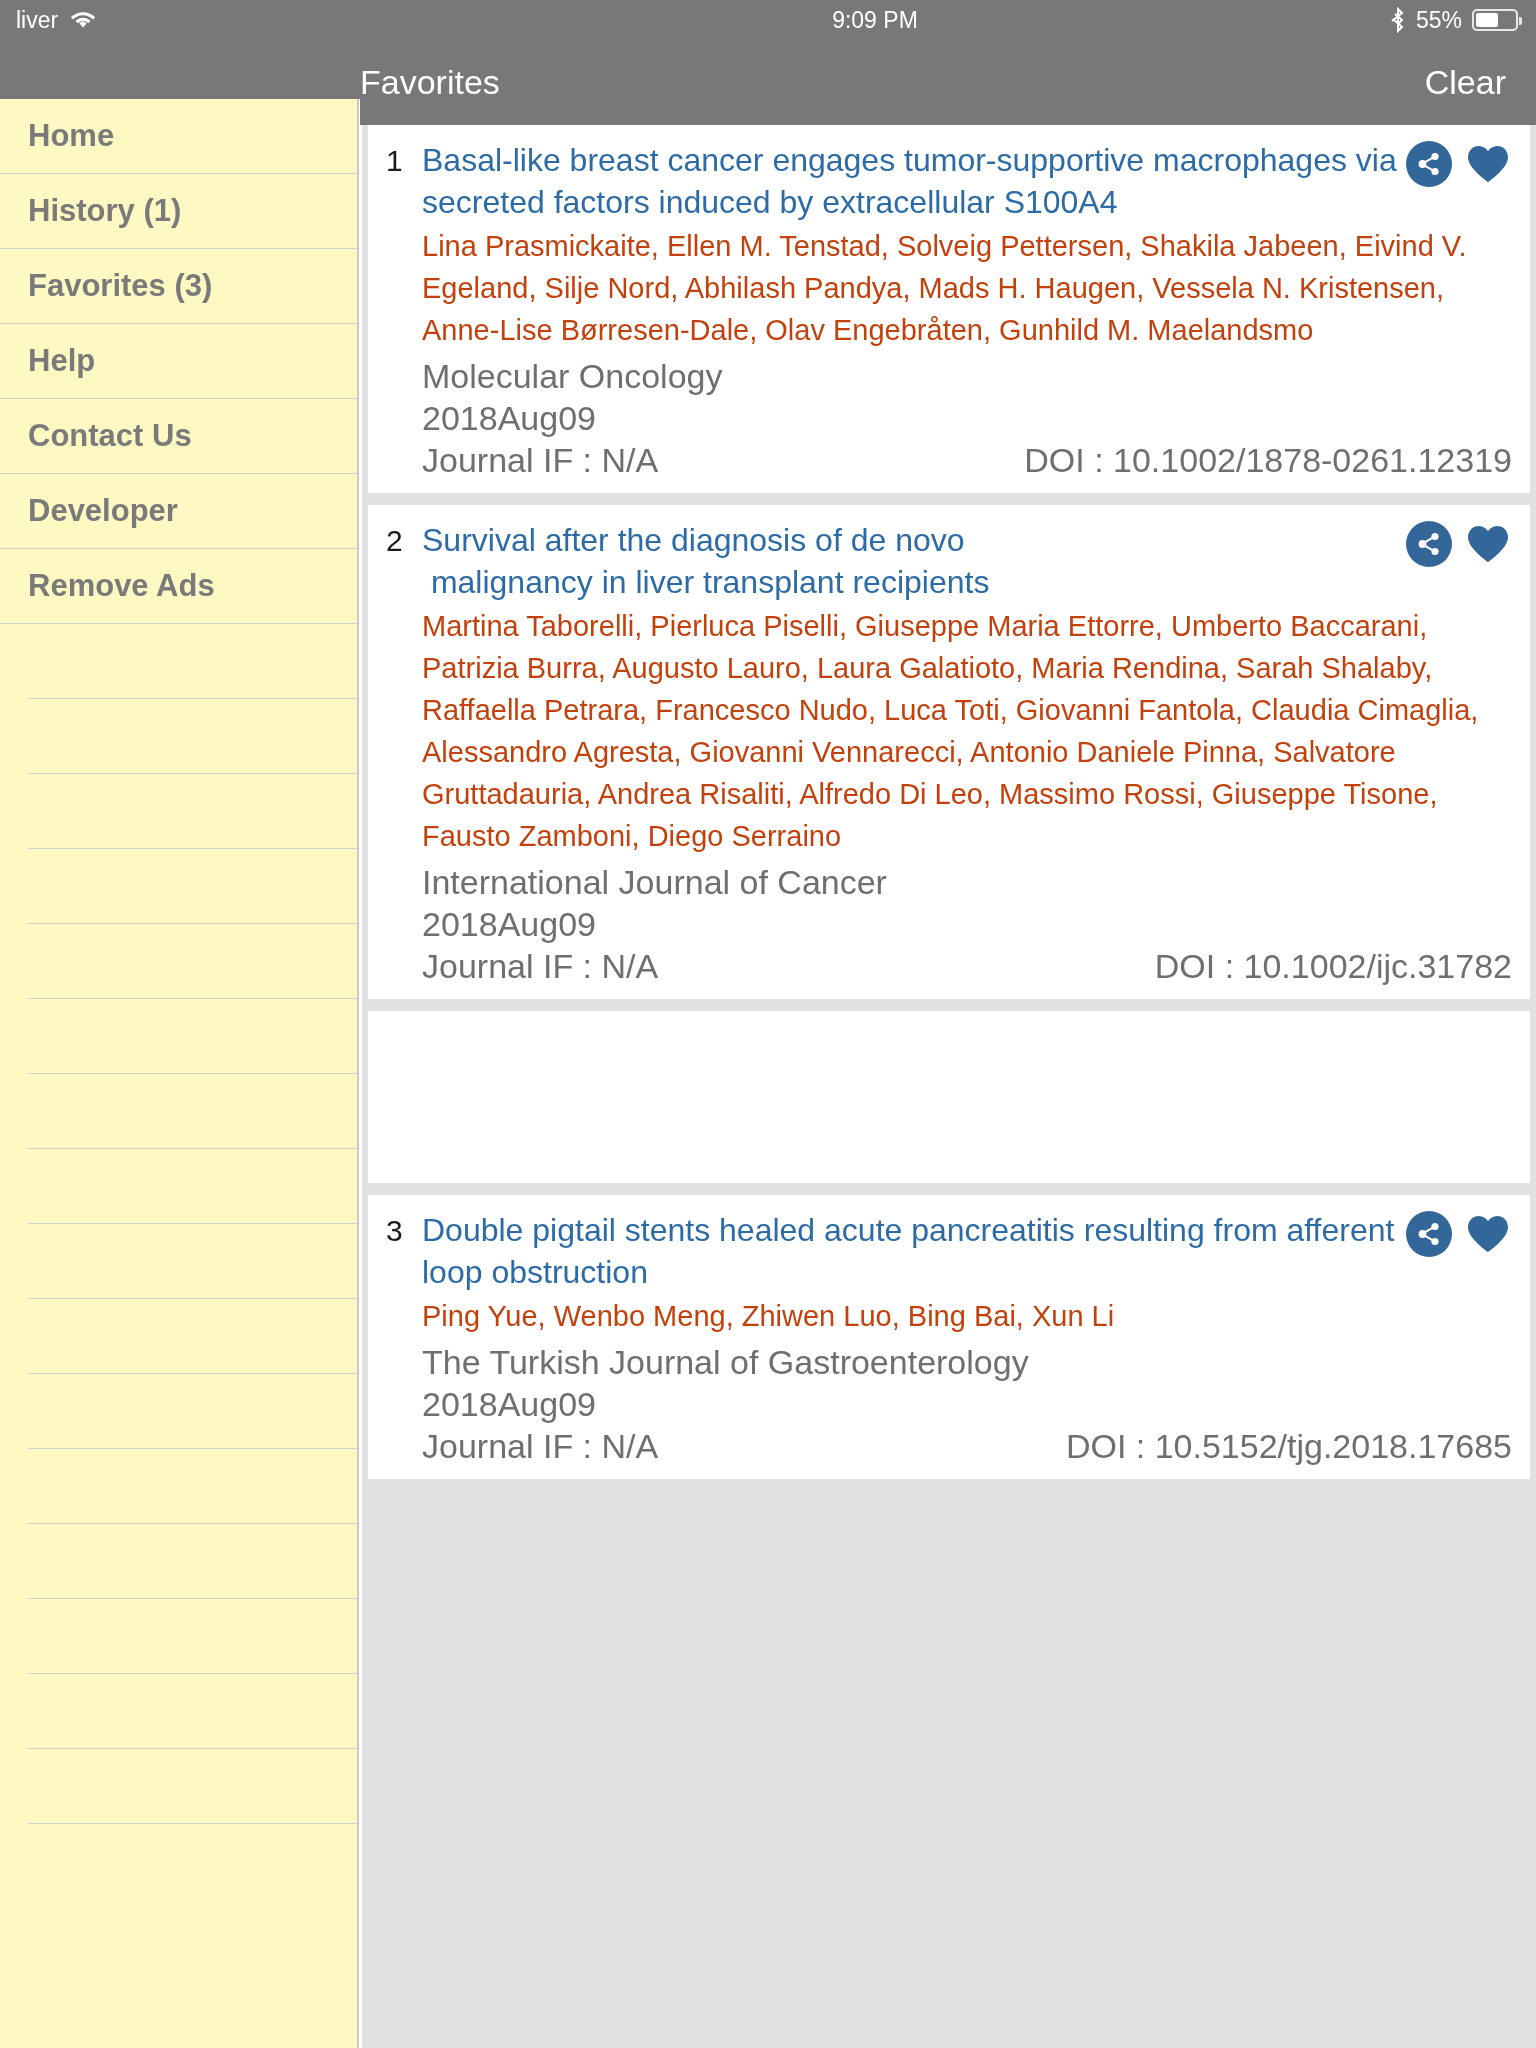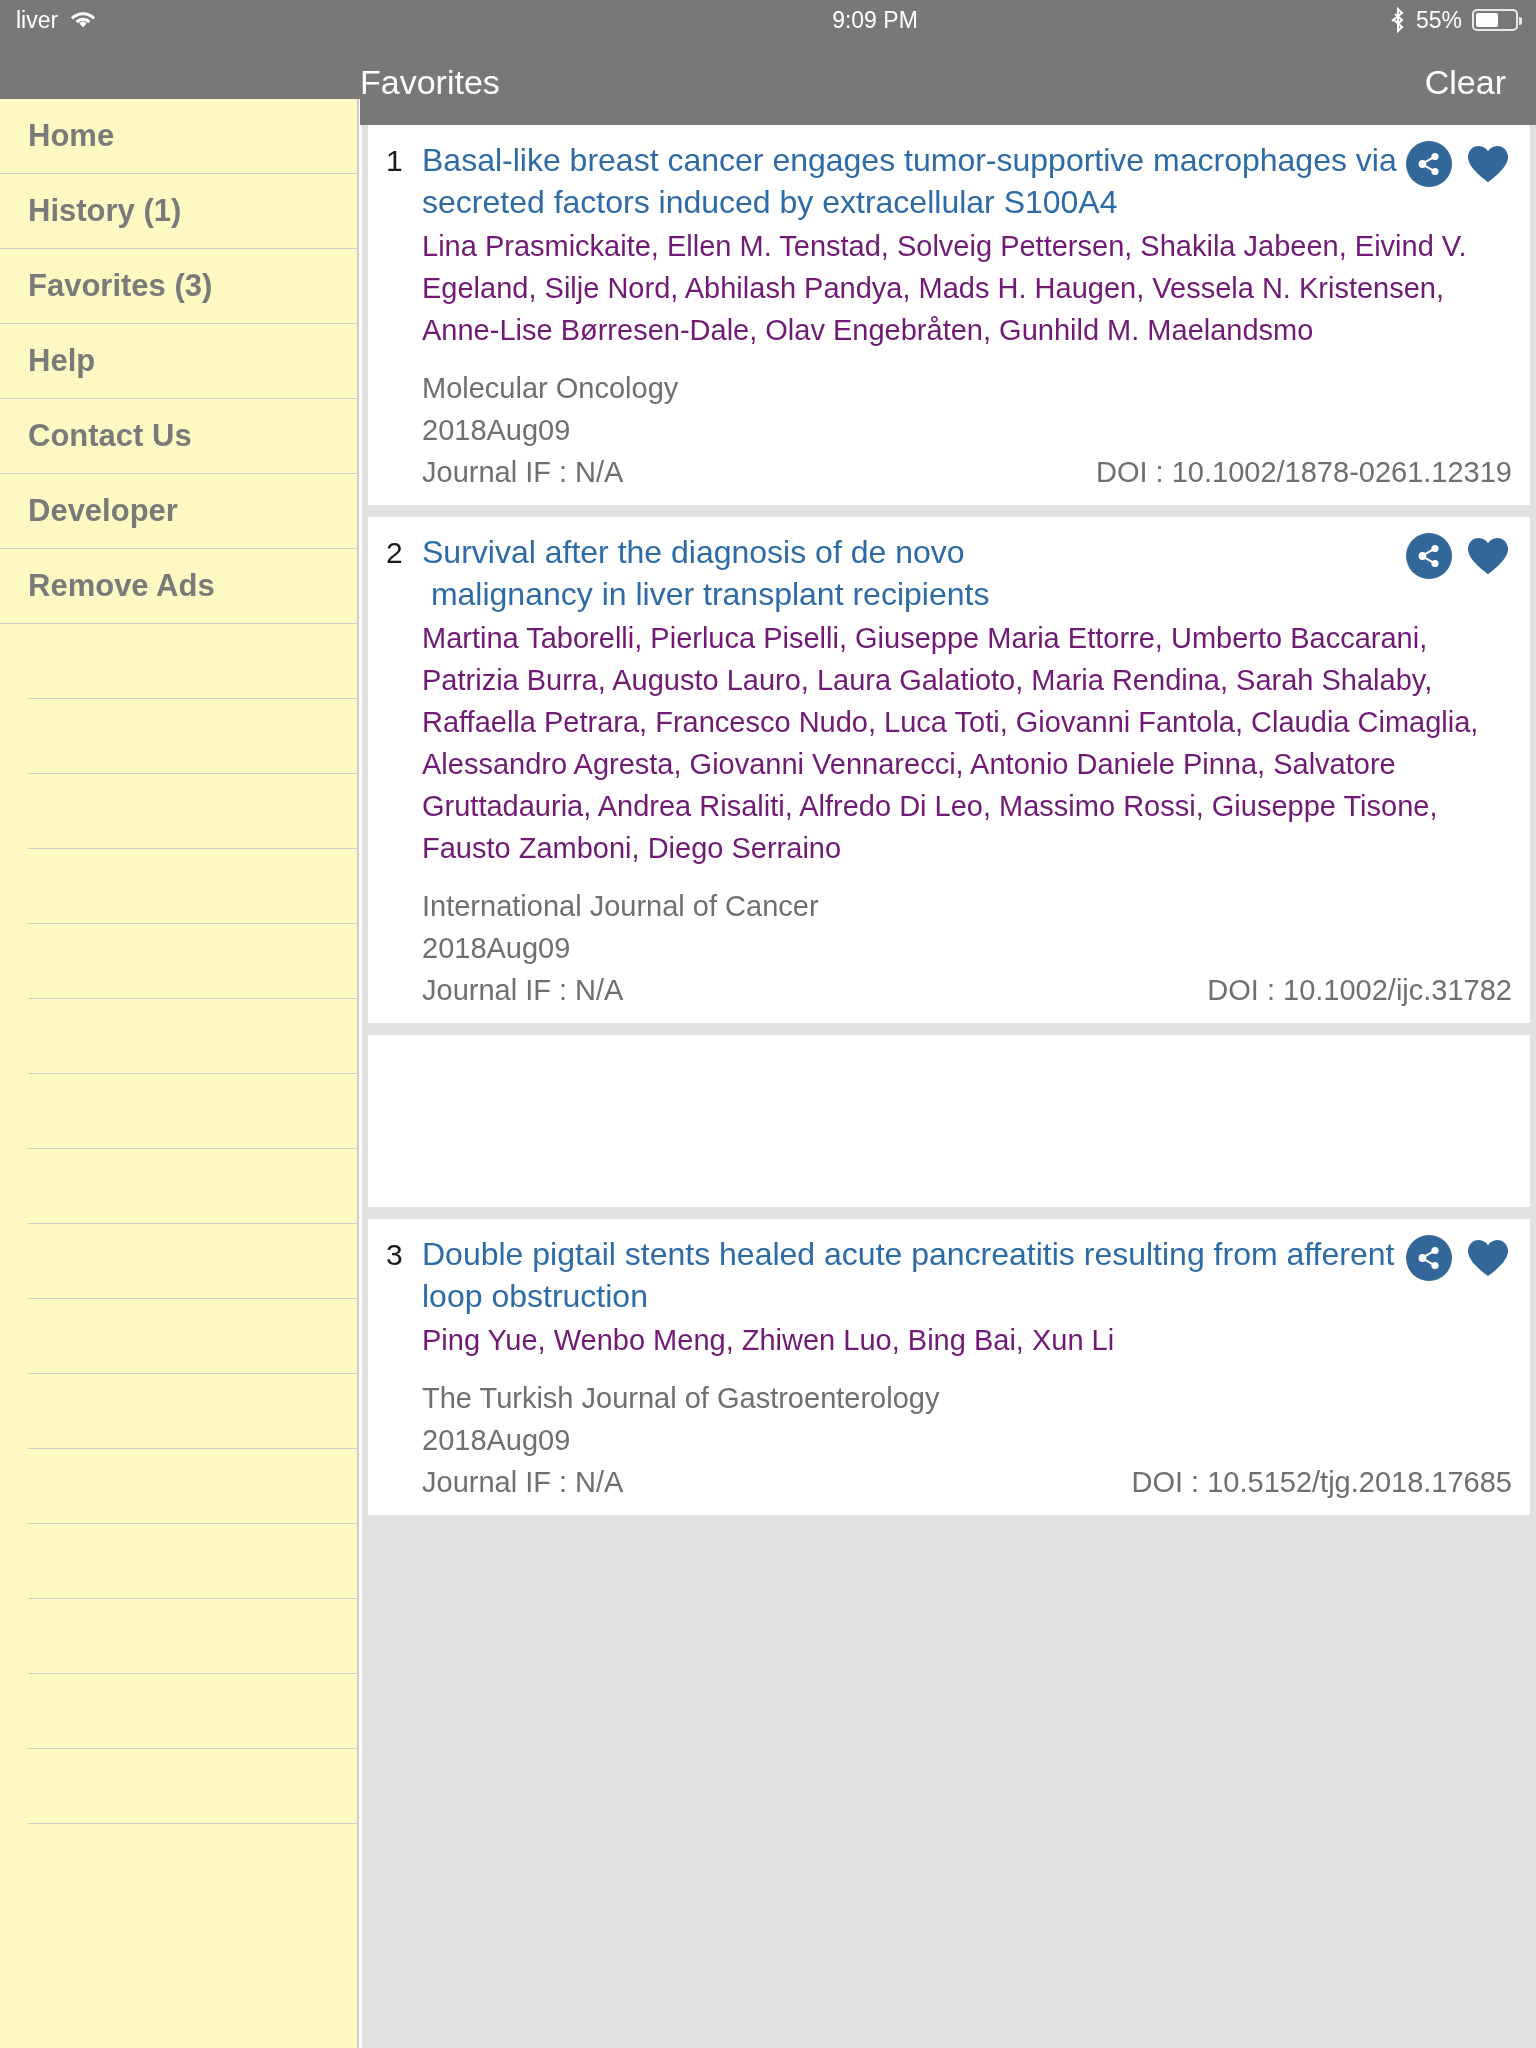--- a/index.html
+++ b/index.html
@@ -122,24 +122,24 @@
     width: 46px; height: 46px; border-radius: 50%;
     background: #336699;
     display: flex; align-items: center; justify-content: center;
     cursor: pointer;
   }
   .heart-btn { width: 48px; height: 46px; display: flex; align-items: center; justify-content: center; cursor: pointer; }
 
   .card-body { padding-left: 36px; }
   .authors {
     font-size: 29px; line-height: 42px;
-    color: #701a75;
+    color: #c2410c;
     margin-top: 2px;
   }
-  .meta { font-size: 29px; line-height: 42px; color: #6f6f6f; margin-top: 16px; }
+  .meta { font-size: 34px; line-height: 42px; color: #6f6f6f; margin-top: 4px; }
   .meta-row { display: flex; justify-content: space-between; align-items: baseline; }
   .meta-doi { text-align: right; }
 </style>
 </head>
 <body>
 
 <div id="app">
 
   <div class="statusbar">
     <div class="sb-left">

